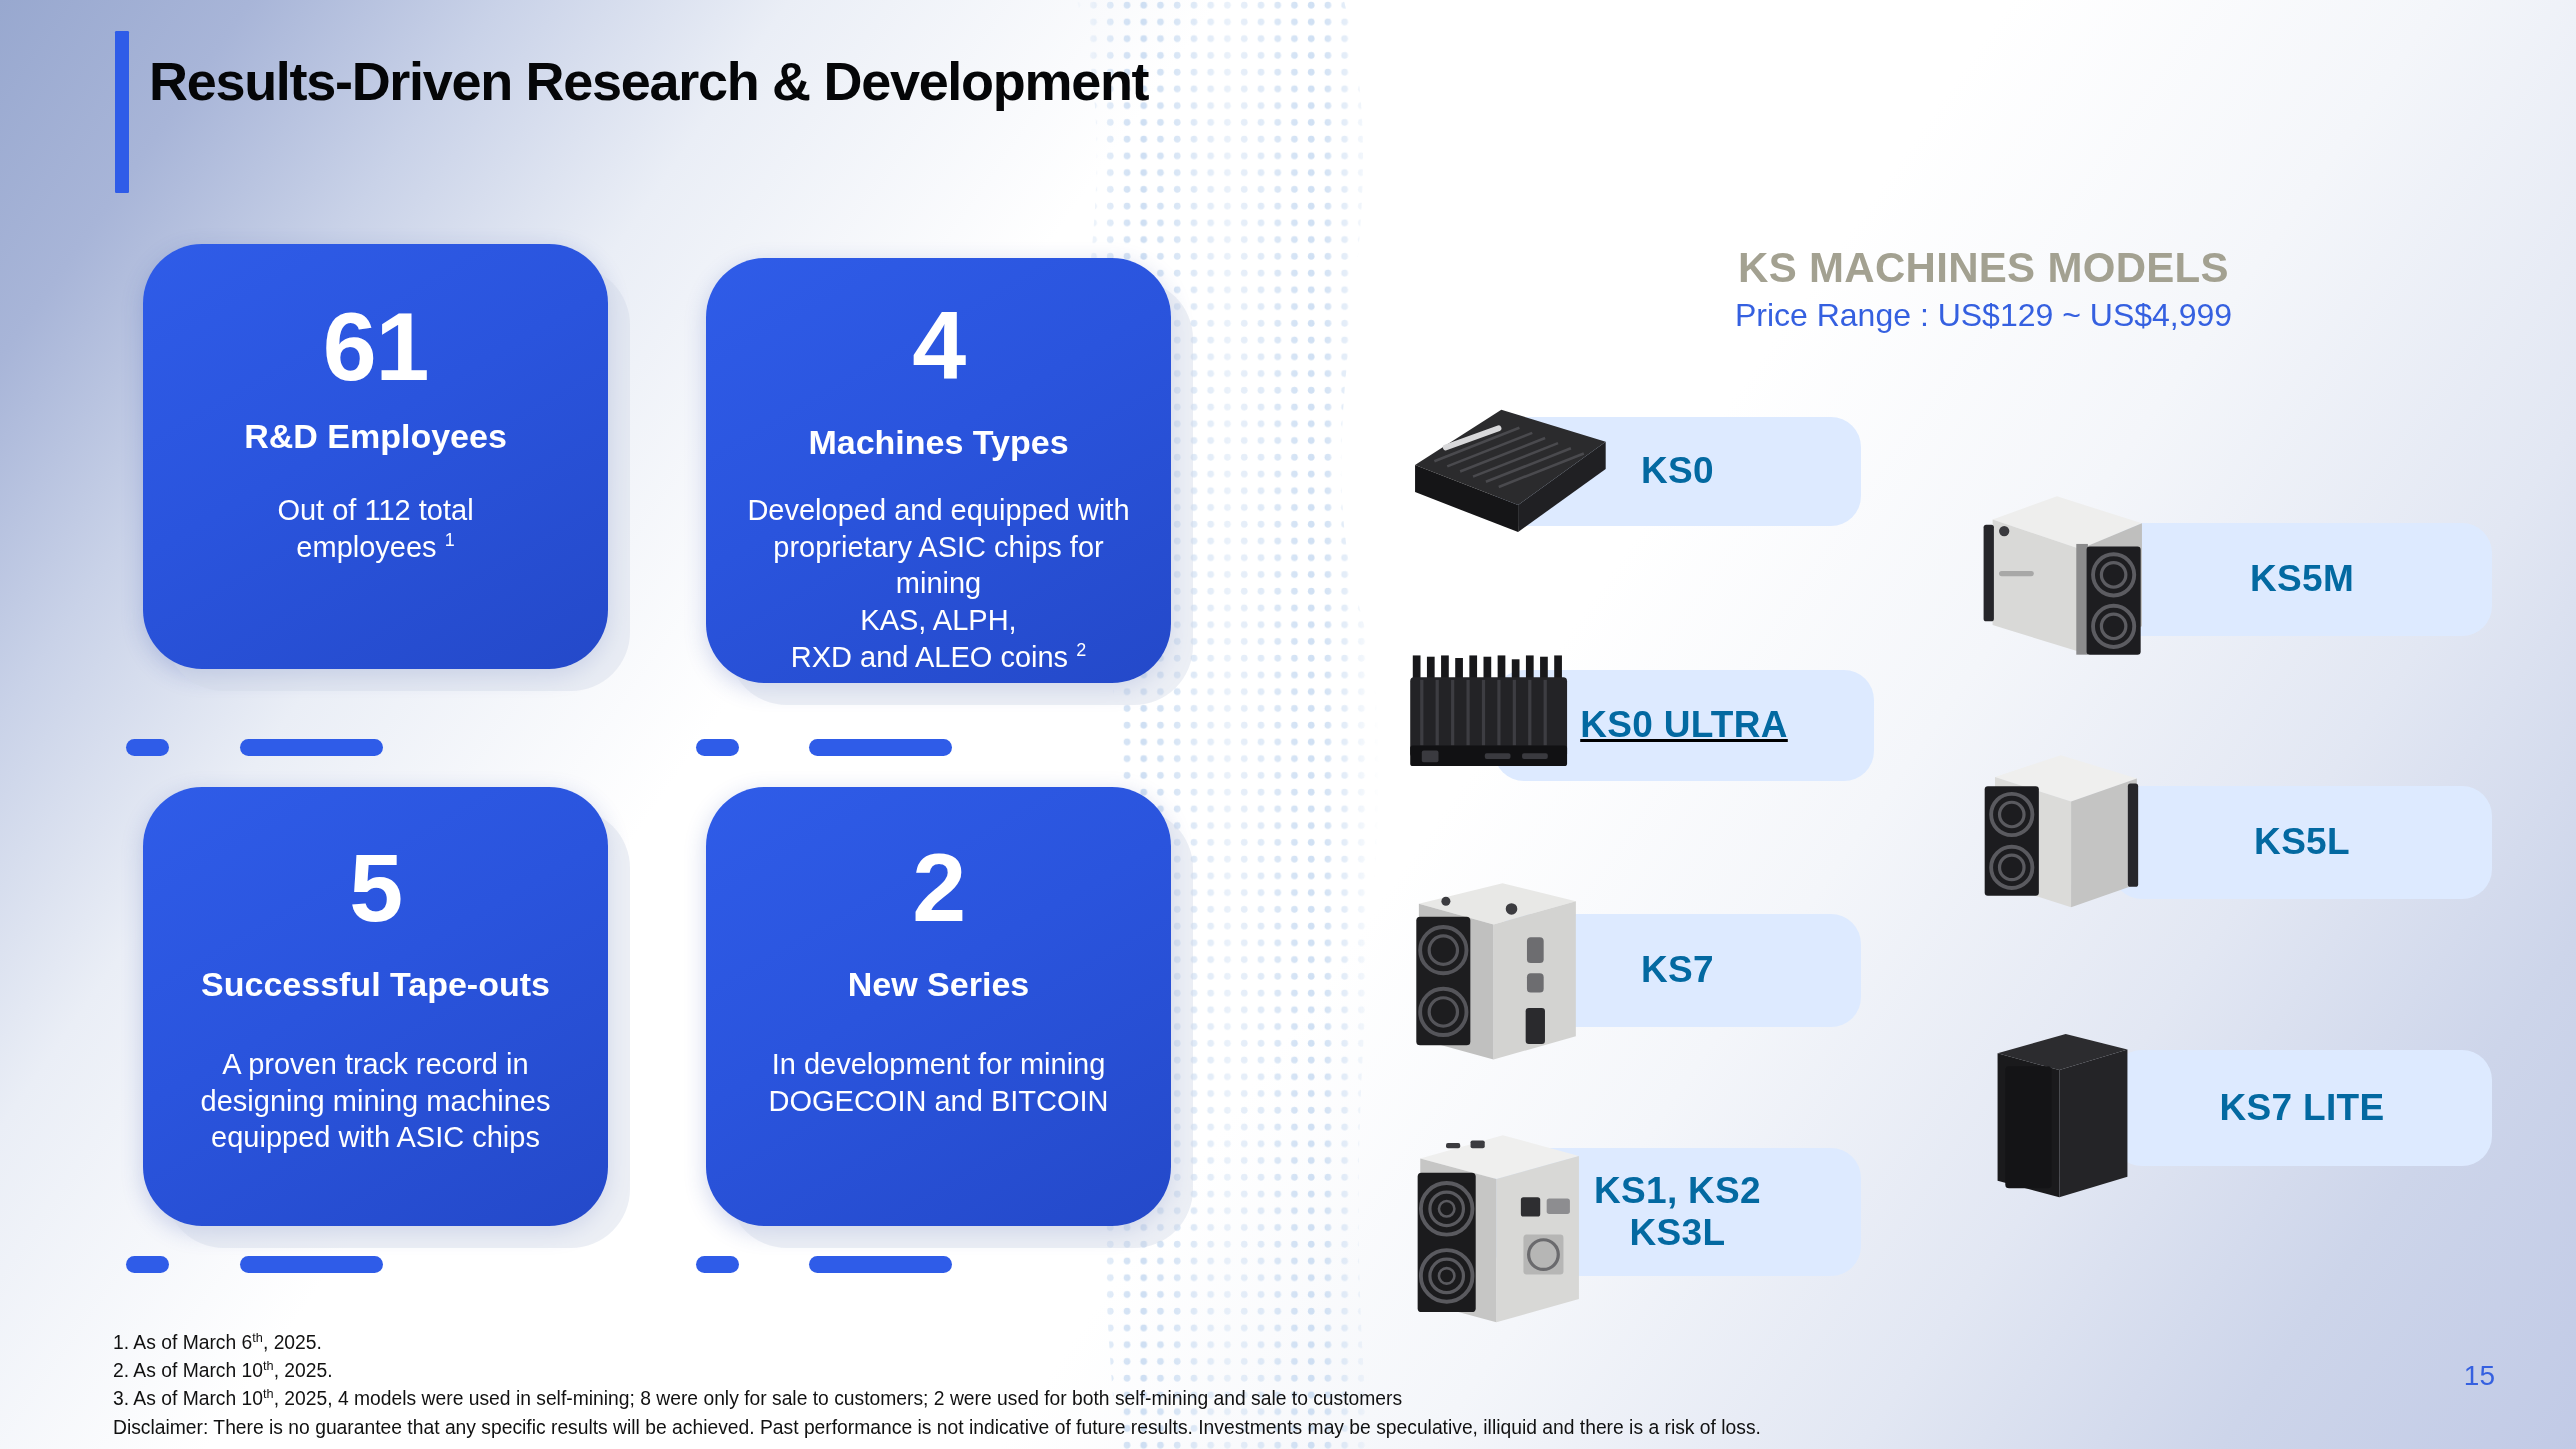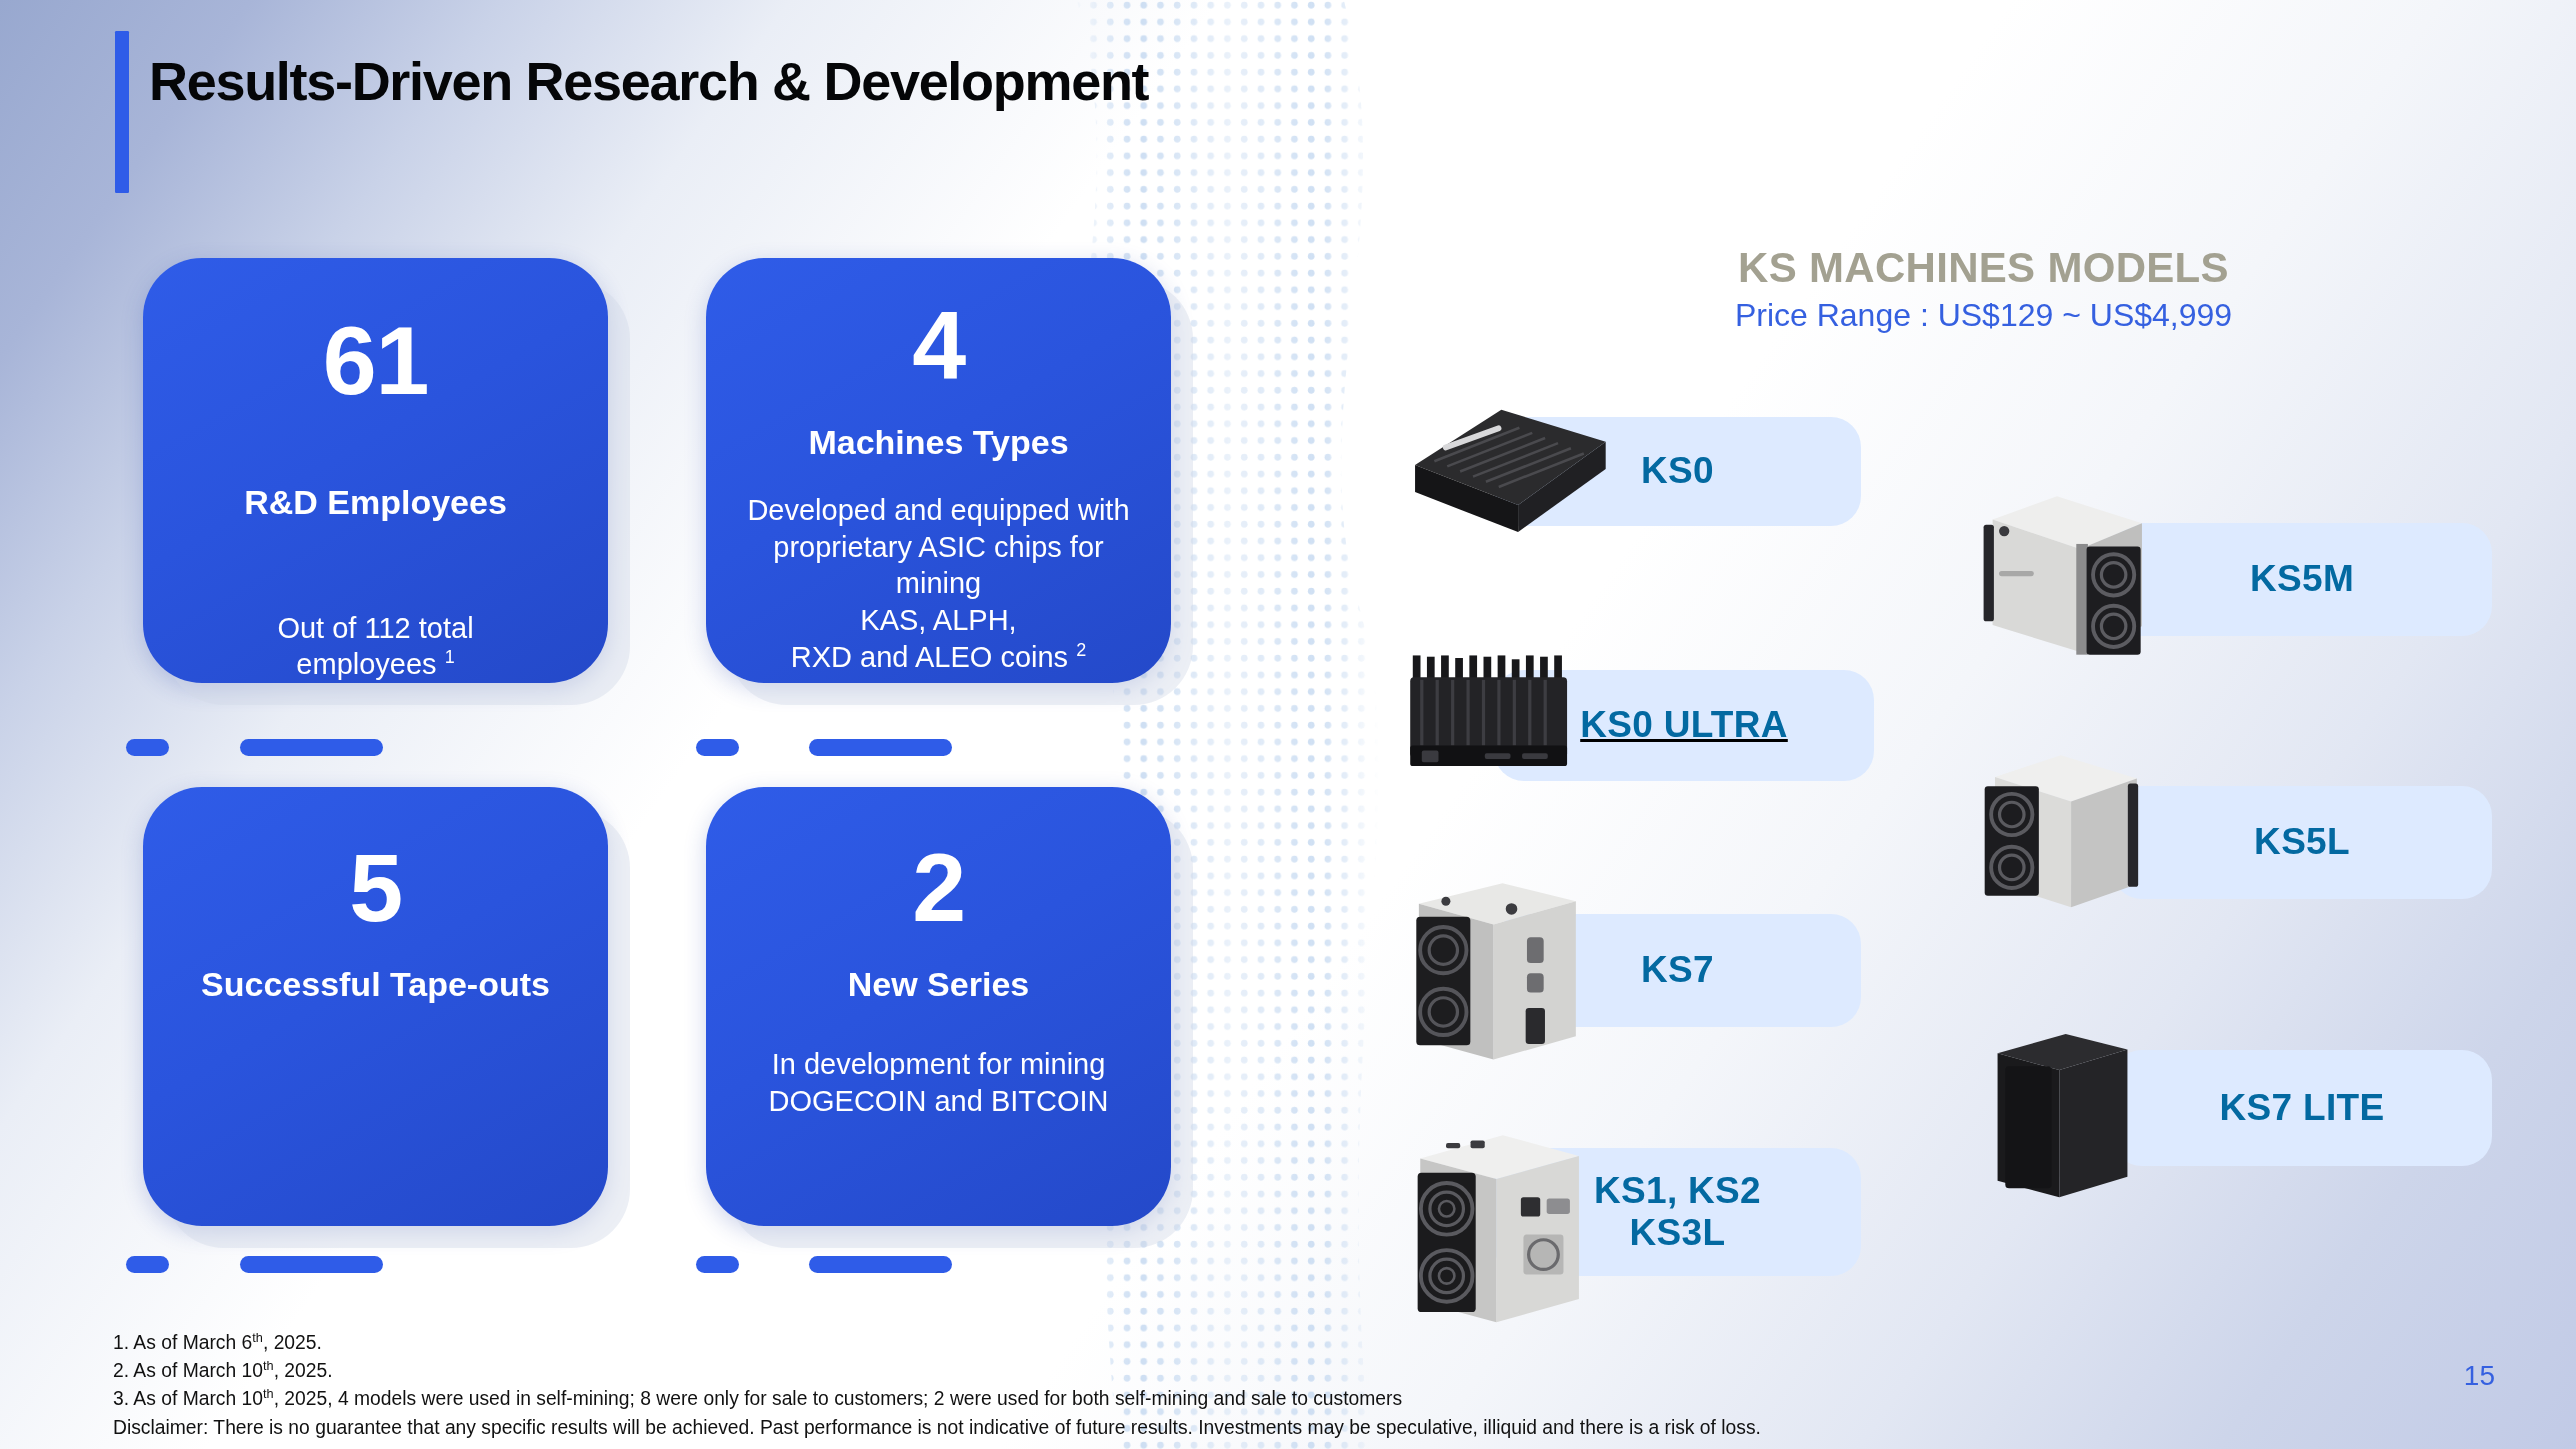--- a/index.html
+++ b/index.html
@@ -93,21 +93,21 @@
     line-height: 1.1;
   }
   .card-desc {
     font-size: 29px;
     font-weight: 400;
     line-height: 1.26;
   }
   .card-desc sup { font-size: 0.62em; }
 
   
-  #card-rd       { left: 143px;  top: 258px;  width: 465px;  height: 425px; justify-content: space-between; }
+  #card-rd       { left: 143px;  top: 244px;  width: 465px;  height: 425px; }
   #card-rd .card-number { margin-top: 54px; }
   #card-rd .card-label  { margin-top: 23px; }
   #card-rd .card-desc   { margin-top: 37px; }
 
   #card-machines { left: 706px; top: 258px;  width: 465px;  height: 425px; }
   #card-machines .card-number { margin-top: 39px; }
   #card-machines .card-label  { margin-top: 30px; }
   #card-machines .card-desc   { margin-top: 31px; }
 
   #card-tapeouts { left: 143px;  top: 787px; width: 465px;  height: 439px; }
@@ -249,20 +249,25 @@
         <span>Developed and equipped with</span><br>
         <span>proprietary ASIC chips for mining</span><br>
         <span>KAS, ALPH,</span><br>
         <span>RXD and ALEO coins </span><sup>2</sup>
       </div>
     </div>
 
     <div class="card" id="card-tapeouts">
       <div class="card-number">5</div>
       <div class="card-label">Successful Tape-outs</div>
+      <div class="card-desc">
+        <span>A proven track record in</span><br>
+        <span>designing mining machines</span><br>
+        <span>equipped with ASIC chips</span>
+      </div>
     </div>
 
     <div class="card" id="card-series">
       <div class="card-number">2</div>
       <div class="card-label">New Series</div>
       <div class="card-desc">
         <span>In development for mining</span><br>
         <span>DOGECOIN and BITCOIN</span>
       </div>
     </div>

